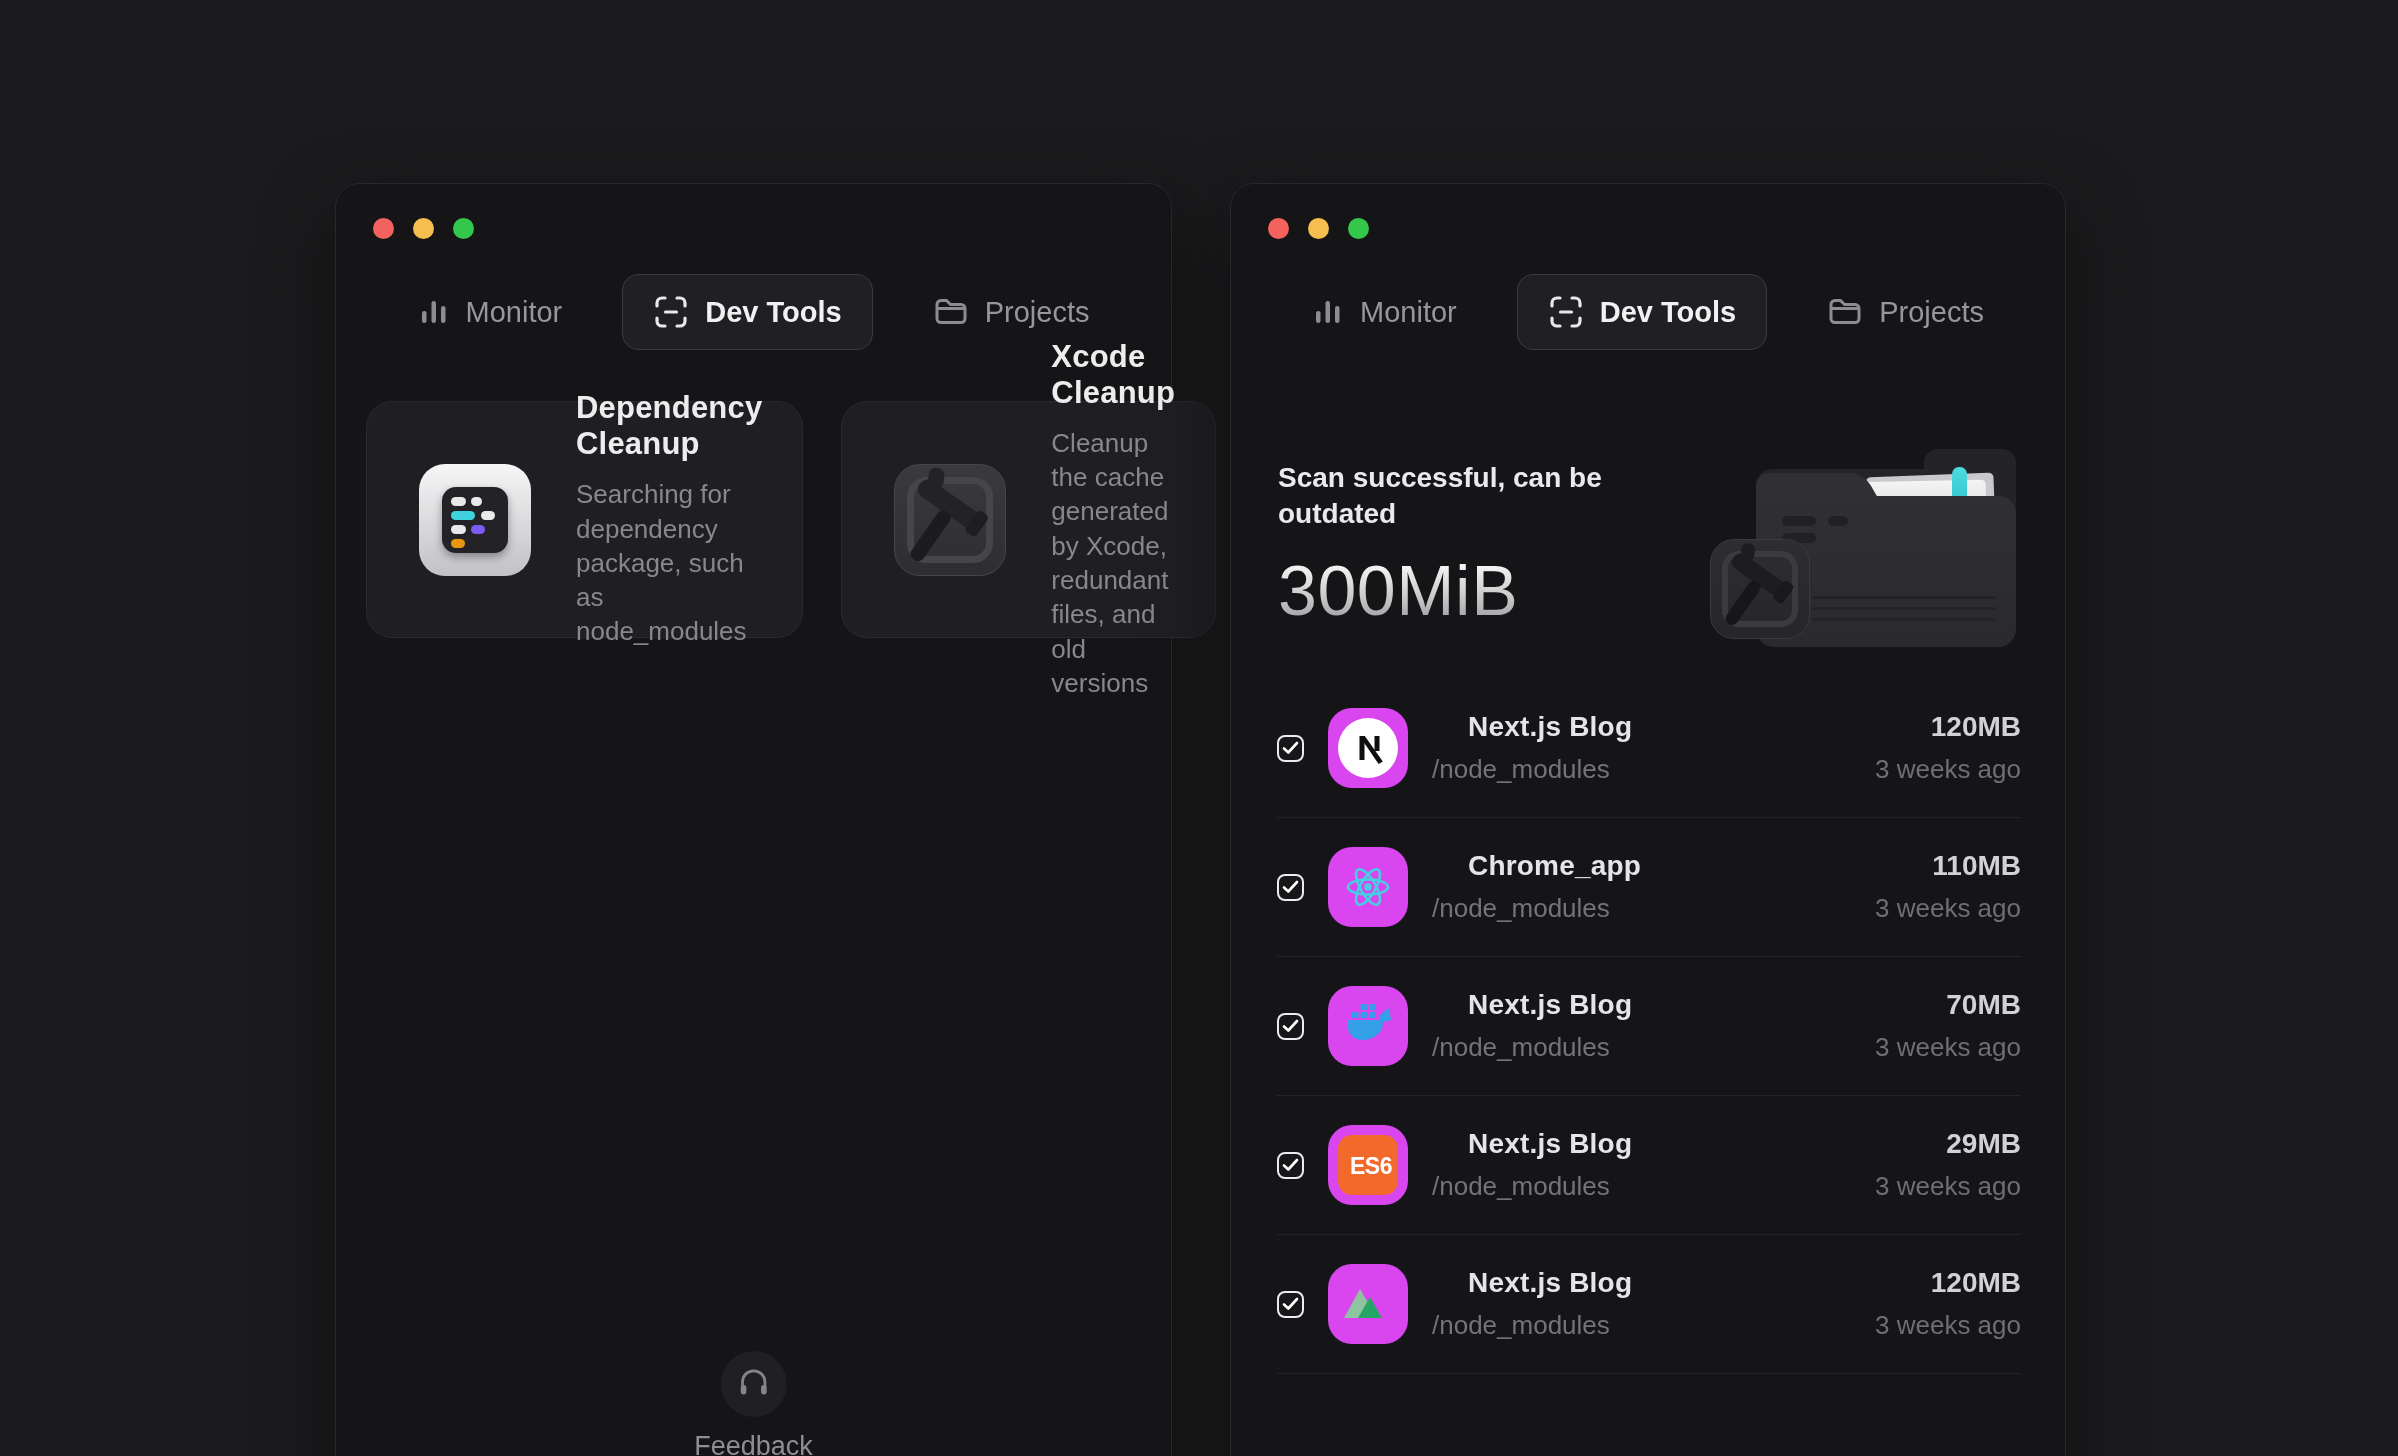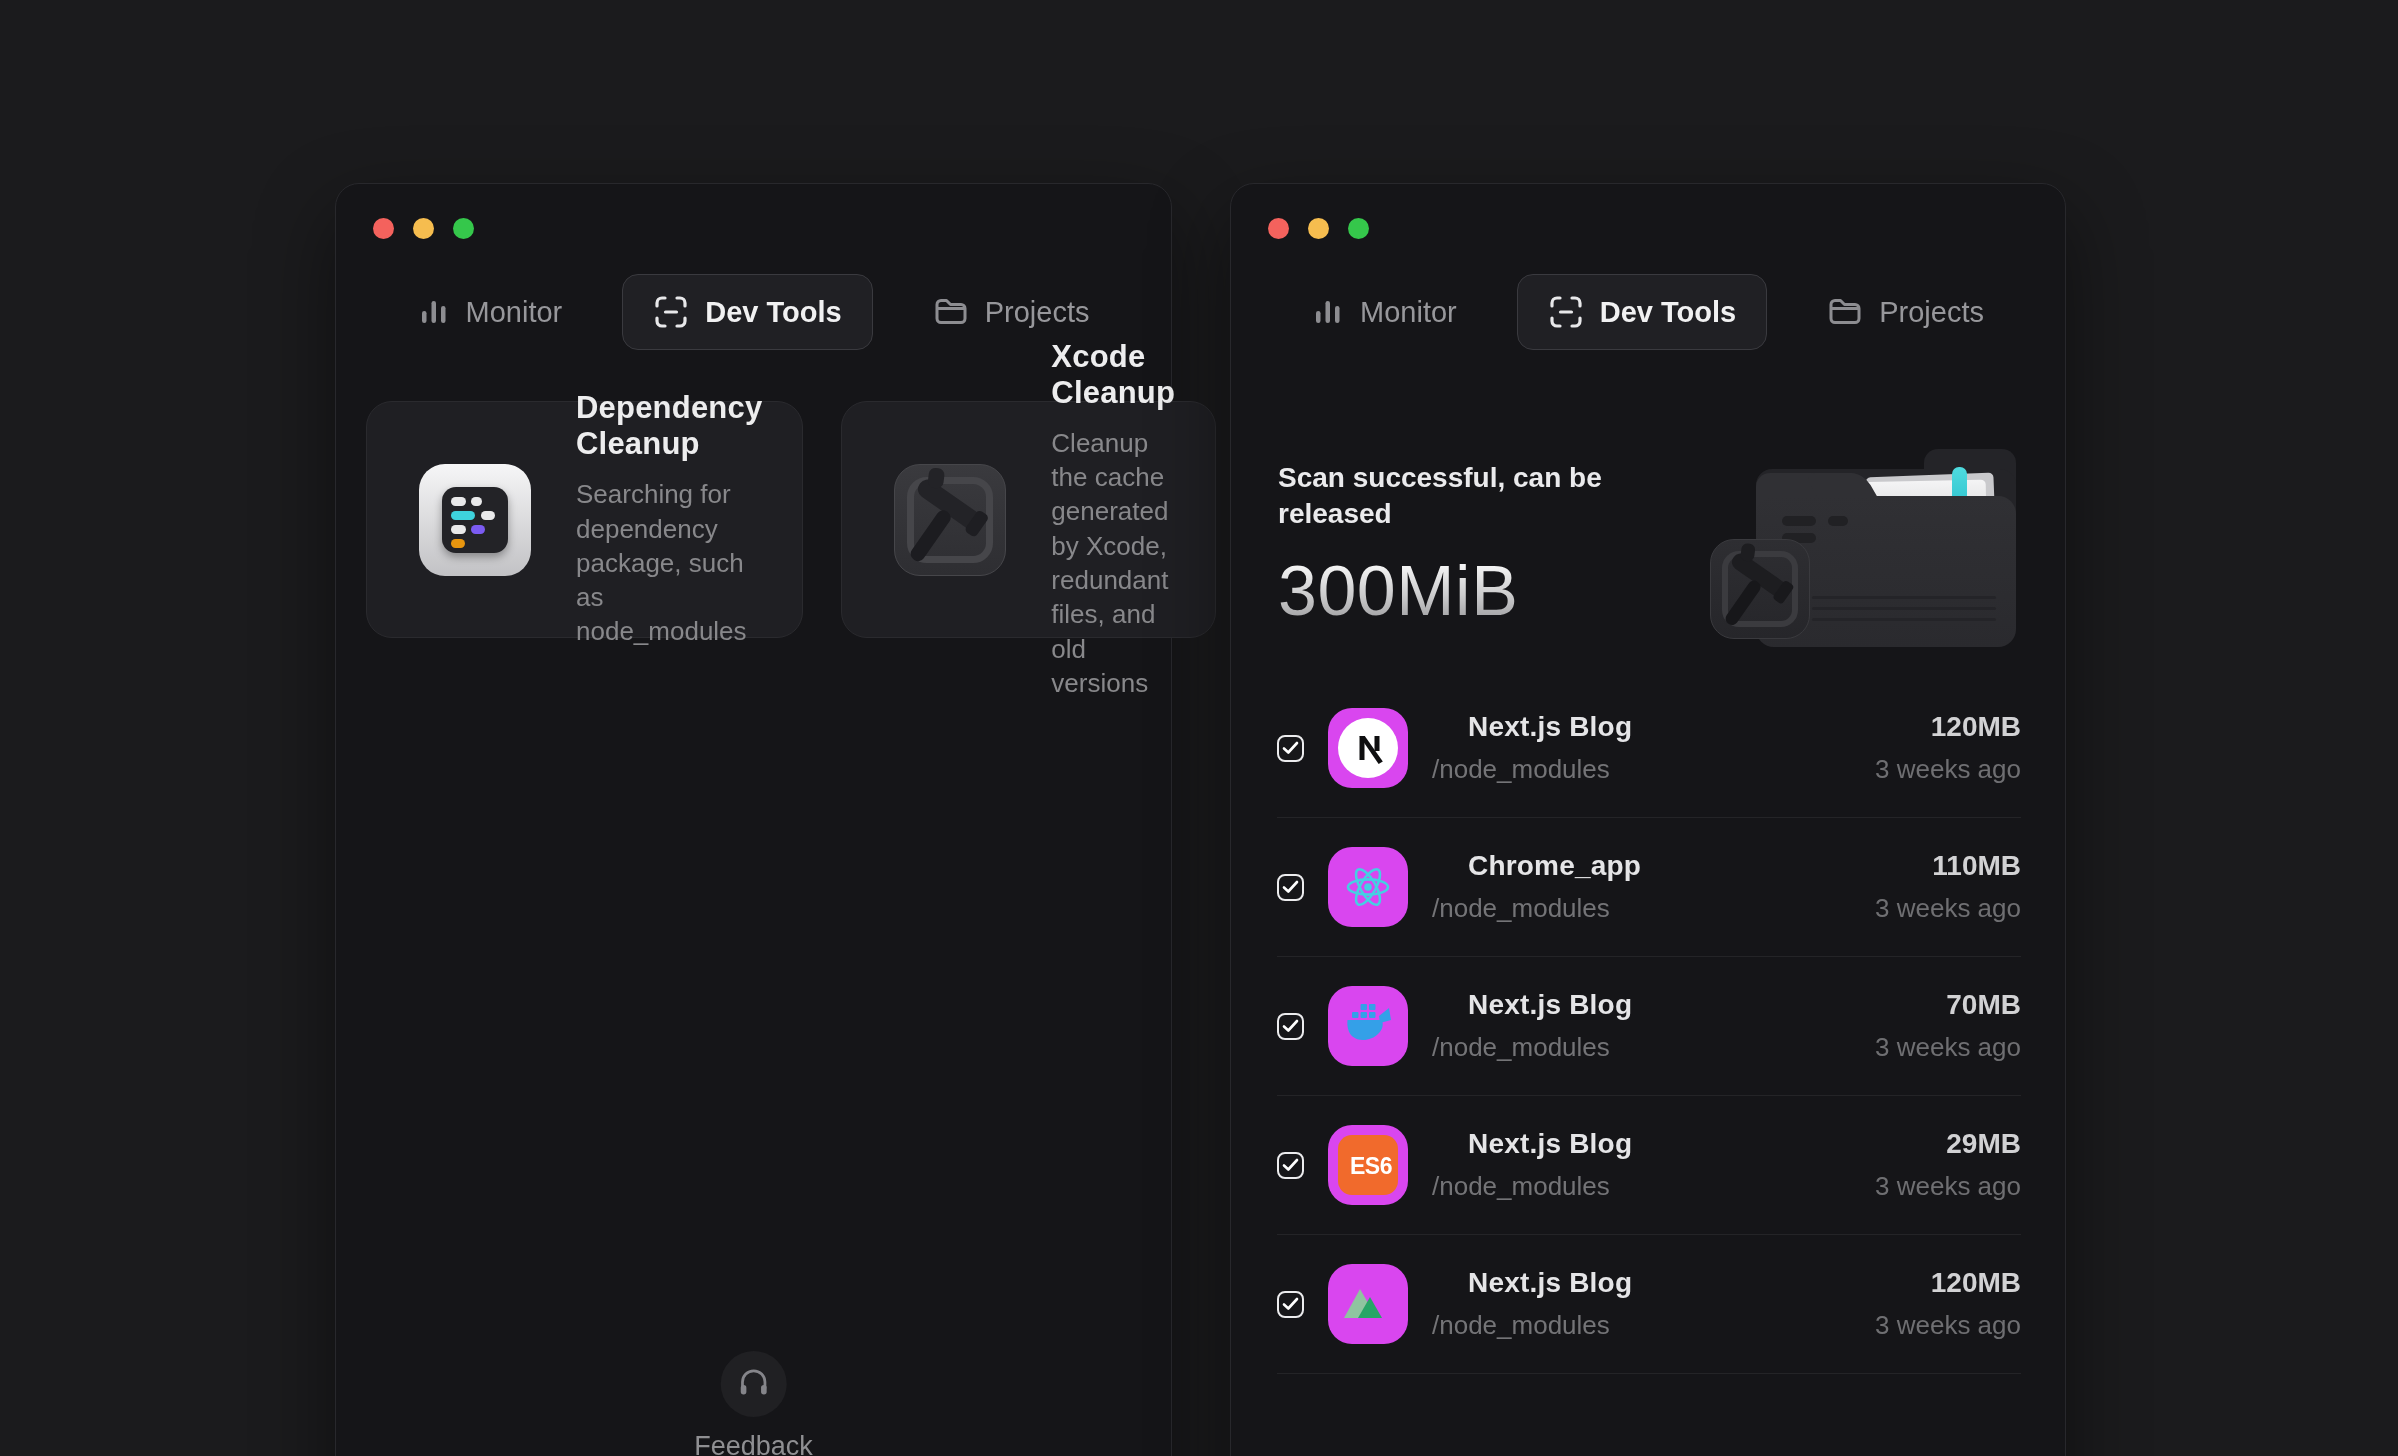--- a/index.html
+++ b/index.html
@@ -274,21 +274,21 @@
           <path d="M4 14 v-3.5 a4 4 0 0 1 4-4 h5.5 l4 4 h10.5 a4 4 0 0 1 4 4 v10 a4 4 0 0 1-4 4 h-20 a4 4 0 0 1-4-4 z"></path>
           <path d="M4.5 14.5 H31.5"></path>
         </svg>
       </span>
       <span>Projects</span>
     </div>
   </nav>
 
   <div class="scan-summary">
     <div class="scan-status">Scan successful, can be
-released</div>
+outdated</div>
     <div class="scan-size">300MiB</div>
   </div>
 
   <div class="folder-illu">
     <div class="f-tab"></div>
     <div class="f-back"></div>
     <div class="f-paper2"></div>
     <div class="f-paper"></div>
     <div class="f-mark"></div>
     <div class="f-front-tab"></div>

